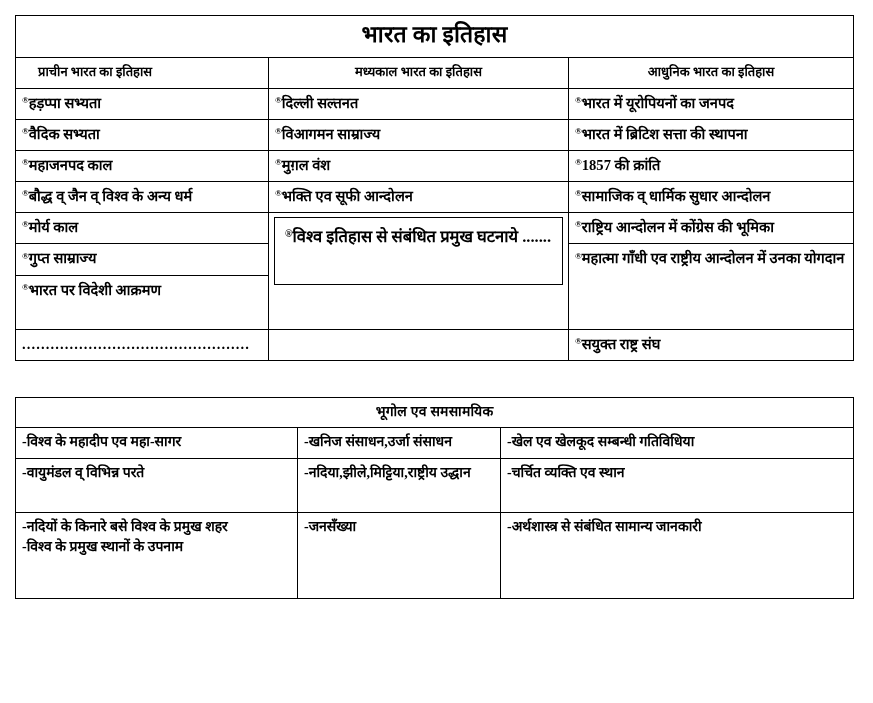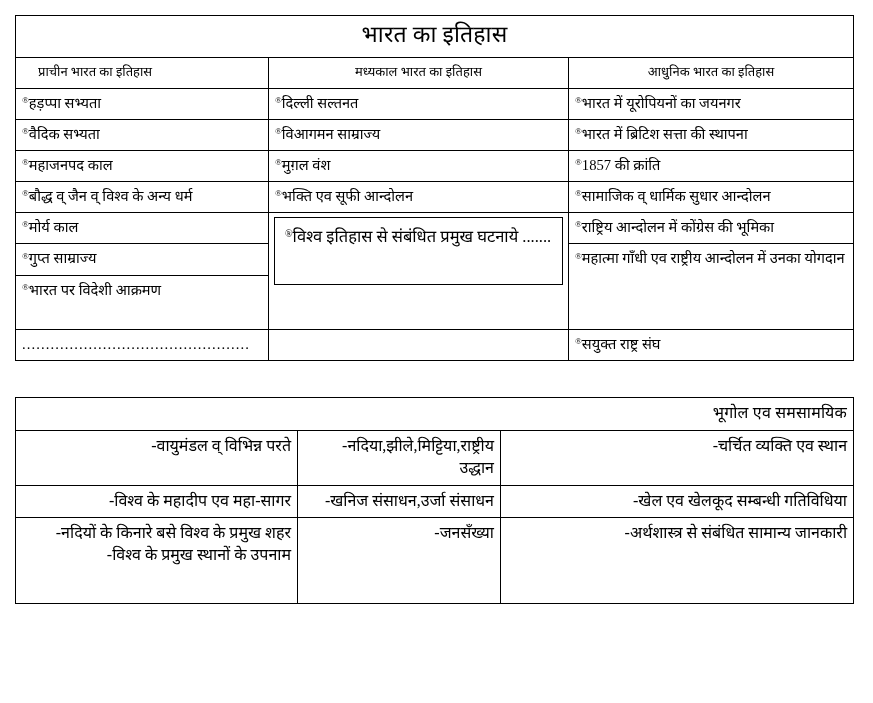--- a/index.html
+++ b/index.html
@@ -28,21 +28,21 @@
     border-collapse: collapse;
     table-layout: fixed;
     width: 838px;
     border: 1.6px solid #000;
   }
   table.doc-table td,
   table.doc-table th {
     border: 1.2px solid #000;
     vertical-align: top;
     padding: 4px 6px 5px 6px;
-    font-weight: normal;
+    font-weight: bold;
   }
 
   
   .tbl-title {
     text-align: center;
     font-size: 23px;
     font-weight: bold;
     line-height: 1.25;
     padding: 5px 6px 7px 6px !important;
     letter-spacing: 0.2px;
@@ -95,21 +95,21 @@
     line-height: 1.45;
     min-height: 68px;
     box-sizing: border-box;
   }
   .note-box .bullet { font-size: 10px; }
 
   
   .gap { height: 36px; }
 
   
-  table.t2 td { font-size: 16px; text-align: right; }
+  table.t2 td { font-size: 14px; }
   .t2 .cell { line-height: 1.4; }
 </style>
 </head>
 <body>
 
 <div class="page">
 
   <table class="doc-table t1">
     <colgroup>
       <col style="width:253px">
@@ -123,21 +123,21 @@
 
       <tr>
         <td class="col-head col-head-left">प्राचीन भारत का इतिहास</td>
         <td class="col-head">मध्यकाल भारत का इतिहास</td>
         <td class="col-head">आधुनिक भारत का इतिहास</td>
       </tr>
 
       <tr>
         <td class="cell"><span class="bullet">®</span><span>हड़प्पा सभ्यता</span></td>
         <td class="cell"><span class="bullet">®</span><span>दिल्ली सल्तनत</span></td>
-        <td class="cell"><span class="bullet">®</span><span>भारत में यूरोपियनों का जयनगर</span></td>
+        <td class="cell"><span class="bullet">®</span><span>भारत में यूरोपियनों का जनपद</span></td>
       </tr>
 
       <tr>
         <td class="cell"><span class="bullet">®</span><span>वैदिक सभ्यता</span></td>
         <td class="cell"><span class="bullet">®</span><span>विआगमन साम्राज्य</span></td>
         <td class="cell"><span class="bullet">®</span><span>भारत में ब्रिटिश सत्ता की स्थापना</span></td>
       </tr>
 
       <tr>
         <td class="cell"><span class="bullet">®</span><span>महाजनपद काल</span></td>
@@ -185,29 +185,29 @@
       <col style="width:353px">
     </colgroup>
     <tbody>
       <tr>
         <td class="tbl-title" colspan="3">भूगोल एव समसामयिक</td>
       </tr>
 
 
 
       <tr>
+        <td class="cell">-विश्व के महादीप एव महा-सागर</td>
+        <td class="cell">-खनिज संसाधन,उर्जा संसाधन</td>
+        <td class="cell">-खेल एव खेलकूद सम्बन्धी गतिविधिया</td>
+      </tr>
+
+      <tr>
         <td class="cell cell-tall">-वायुमंडल व् विभिन्न परते</td>
         <td class="cell cell-tall">-नदिया,झीले,मिट्टिया,राष्ट्रीय उद्धान</td>
         <td class="cell cell-tall">-चर्चित व्यक्ति एव स्थान</td>
-      </tr>
-
-      <tr>
-        <td class="cell">-विश्व के महादीप एव महा-सागर</td>
-        <td class="cell">-खनिज संसाधन,उर्जा संसाधन</td>
-        <td class="cell">-खेल एव खेलकूद सम्बन्धी गतिविधिया</td>
       </tr>
 
 
       <tr>
         <td class="cell cell-xtall" style="white-space:pre-line;">-नदियों के किनारे बसे विश्व के प्रमुख शहर
 -विश्व के प्रमुख स्थानों के उपनाम</td>
         <td class="cell cell-xtall">-जनसँख्या</td>
         <td class="cell cell-xtall">-अर्थशास्त्र से संबंधित सामान्य जानकारी</td>
       </tr>
     </tbody>

